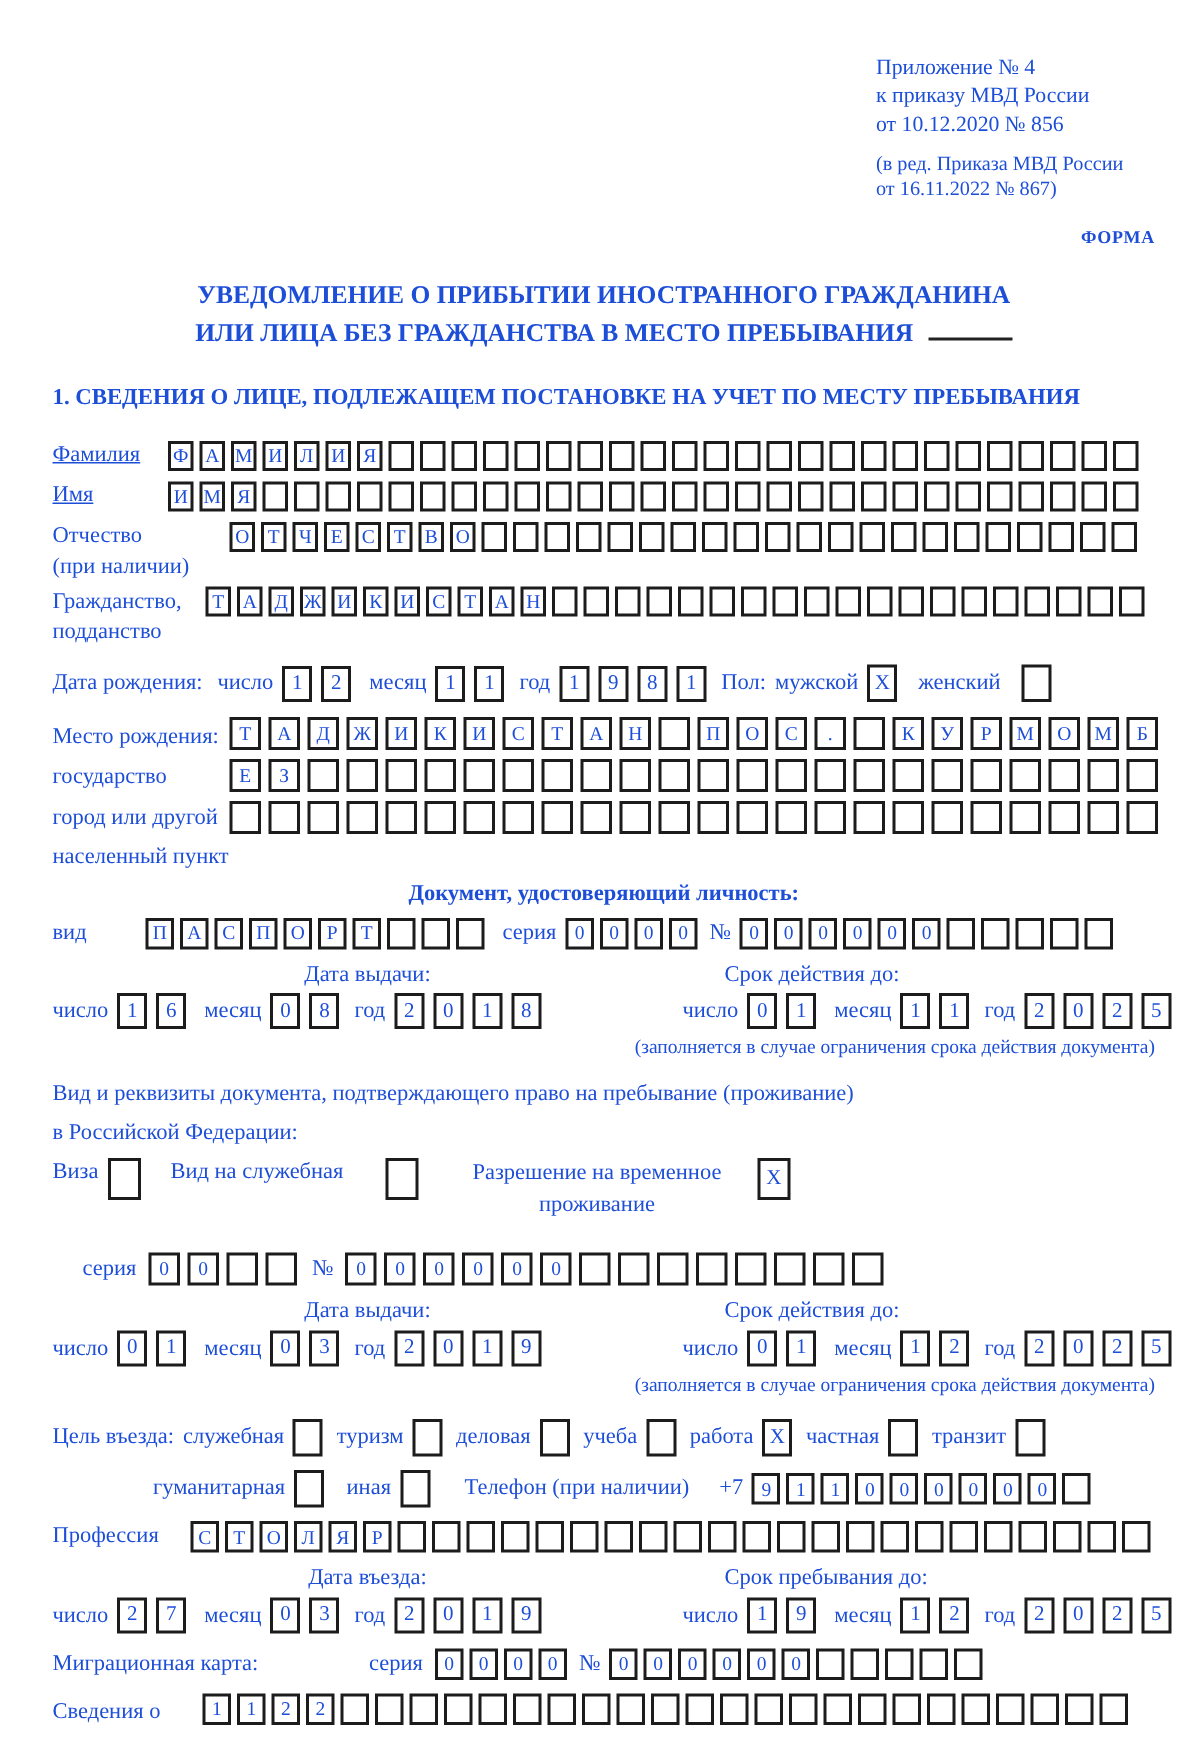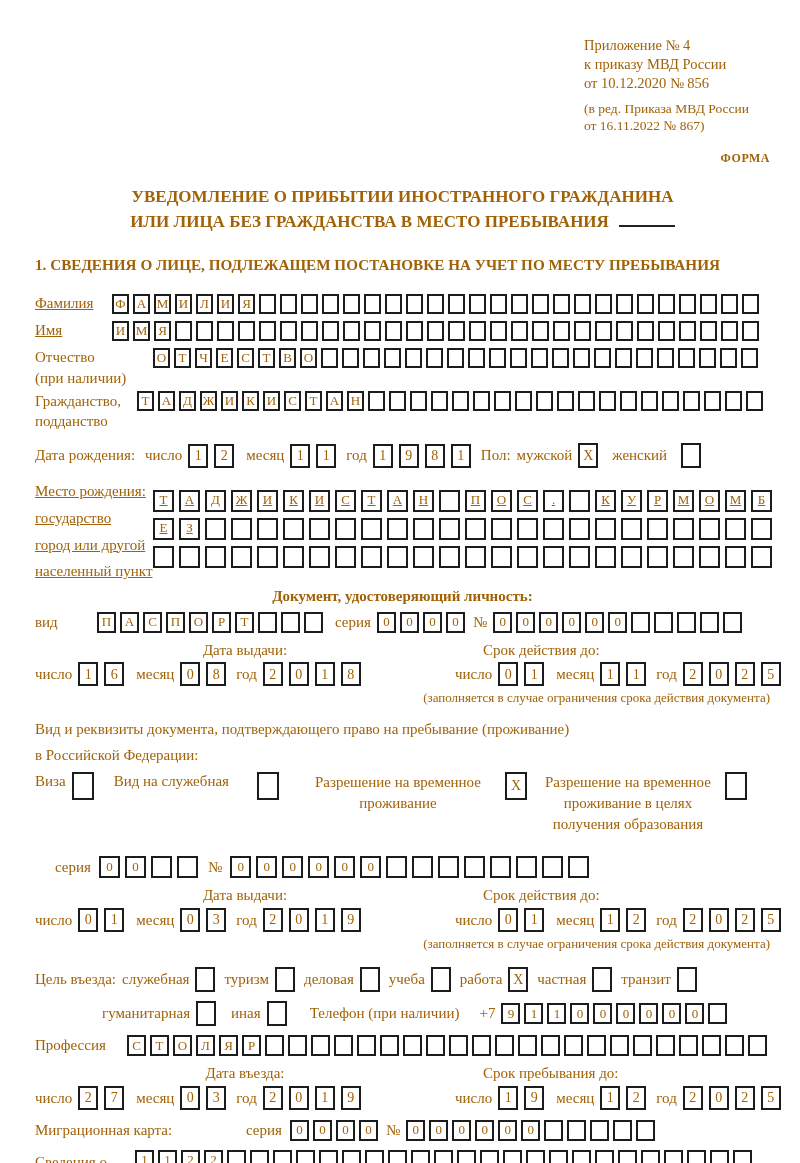--- a/index.html
+++ b/index.html
@@ -2,21 +2,21 @@
 <html><head>
 <meta charset="utf-8">
 <style>
   * { box-sizing: border-box; margin: 0; padding: 0; }
   html,body { background:#fff; }
   body { width:800px; }
   .page {
     width:800px; height:1163px; overflow:hidden;
     padding:36px 30px 10px 35px;
     font-family:"Liberation Serif", serif;
-    color:#a16207; font-size:15px; line-height:1.25;
+    color:#1d4ed8; font-size:15px; line-height:1.25;
     position:relative; background:#fff;
   }
   .annex { margin-left:auto; width:186px; white-space:nowrap; font-size:14.5px; }
   .annex div { line-height:1.3; }
   .annex .ed { font-size:13.5px; }
   .annex .gap { height:7px; }
   .forma { text-align:right; font-weight:bold; font-size:12px; margin-top:16px; letter-spacing:.5px; }
   .title { text-align:center; font-weight:bold; font-size:17px; margin-top:18px; line-height:1.5; }
   .title .blank { display:inline-block; width:56px; border-bottom:2px solid #222; margin-left:10px; height:14px; }
   .section1 { font-weight:bold; font-size:15.2px; margin-top:20px; }
@@ -36,21 +36,21 @@
   .cells.md .cell { width:19px; height:21px; }
   .cells.wd { gap:5px; } .cells.wd .cell { width:21px; height:22px; }
   .cells.dt { gap:6px; } .cells.dt .cell { width:20px; height:24px; font-size:14px; }
 
   .cbox {
     width:20px; height:25px; border:2px solid #1c1c1c; flex:none;
     display:inline-flex; align-items:center; justify-content:center;
     font-size:14px; background:#fff;
   }
 
-  .bp { align-items:center; margin-top:10px;text-decoration:underline; }
+  .bp { align-items:flex-start; margin-top:10px; }
   .bp-labels { width:118px; flex:none; }
   .bp-labels div { line-height:1.78; }
   .bp-cells > .cells { margin-bottom:6px; }
 
   .center-bold { text-align:center; font-weight:bold; margin-top:7px; font-size:15px; }
 
   .dheads { display:flex; margin-top:8px; }
   .dheads .h1 { width:420px; text-align:center; }
   .dheads .h2 { flex:1; text-align:left; padding-left:28px; }
   .daterow { display:flex; margin-top:3px; align-items:center; }
@@ -457,24 +457,20 @@
       <span class="cbox ml6" style="width:22px;height:28px;"></span>
     </div>
     <div class="opt ml20">
       <span>Вид на служебная</span>
       <span class="cbox ml28" style="width:22px;height:28px;"></span>
     </div>
     <div class="opt ml20">
       <span class="optcap" style="width:198px;">Разрешение на временное проживание</span>
       <span class="cbox ml8" style="width:22px;height:28px;">X</span>
     </div>
-    <div class="opt ml12">
-      <span class="optcap" style="width:178px;">Разрешение на временное проживание в целях получения образования</span>
-      <span class="cbox ml8" style="width:22px;height:28px;"></span>
-    </div>
   </div>
 
   <div class="row" style="margin-top:21px;">
     <span class="lbl mr8" style="margin-left:20px;">серия</span>
     <span class="cells wd">
         <span class="cell">0</span>
         <span class="cell">0</span>
         <span class="cell"></span>
         <span class="cell"></span>
       </span>

